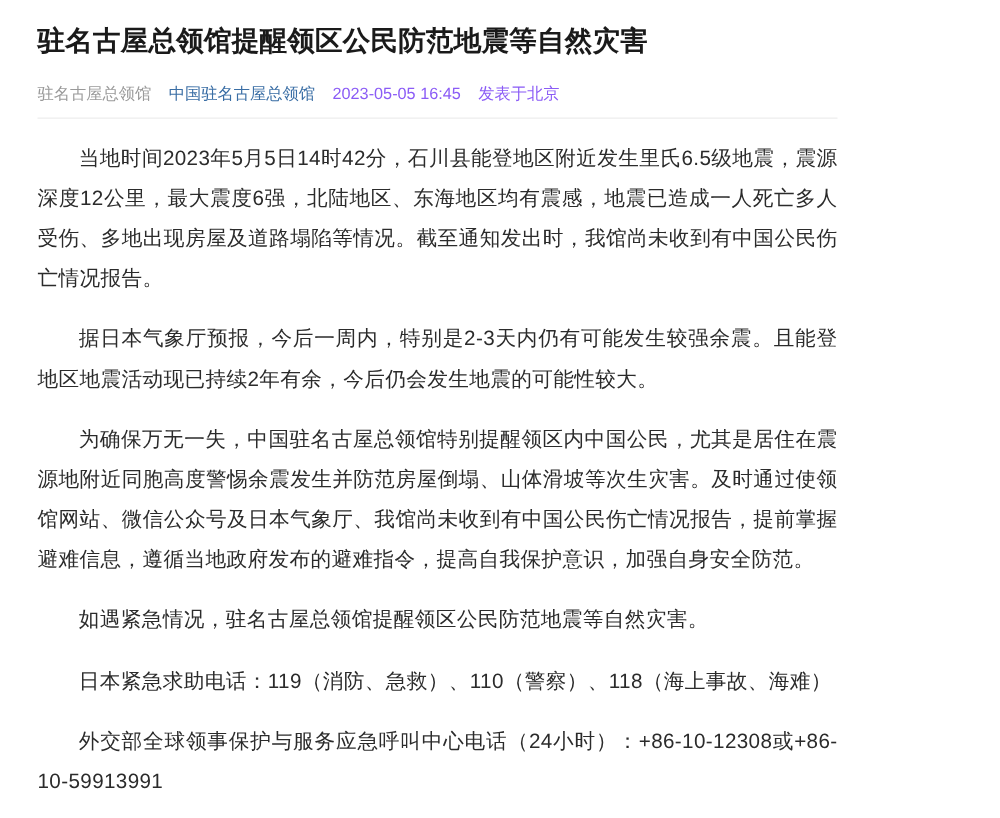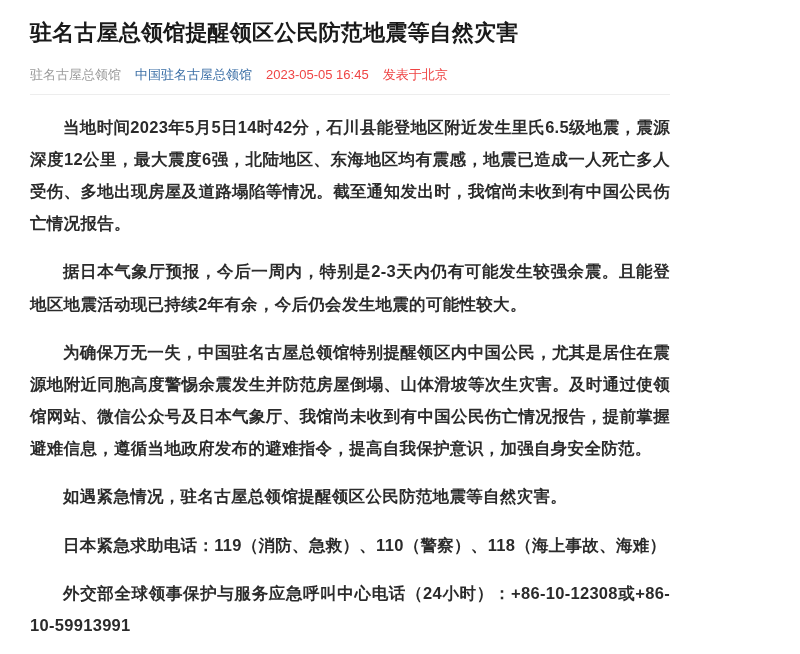--- a/index.html
+++ b/index.html
@@ -39,37 +39,36 @@
     margin-bottom: 8px;
     white-space: nowrap;
   }
   .meta-source {
     color: #9a9a9a;
   }
   .meta-account {
     color: #3a6ea5;
   }
   .meta-time, .meta-location {
-    color: #ef4444;
+    color: #8b5cf6;
   }
   .divider {
     border: 0;
     border-top: 1px solid #ededed;
     margin: 10px 0 14px 0;
   }
   .body {
     font-size: 16.5px;
     line-height: 1.95;
     color: #2b2b2b;
     letter-spacing: 0.3px;
   }
   .para {
     margin: 16px 0 14px 0;
     text-align: justify;
-    font-weight: bold;
   }
   .para.indent {
     text-indent: 2em;
   }
   .para.last {
     margin-bottom: 0;
   }
 </style>
 </head>
 <body>

